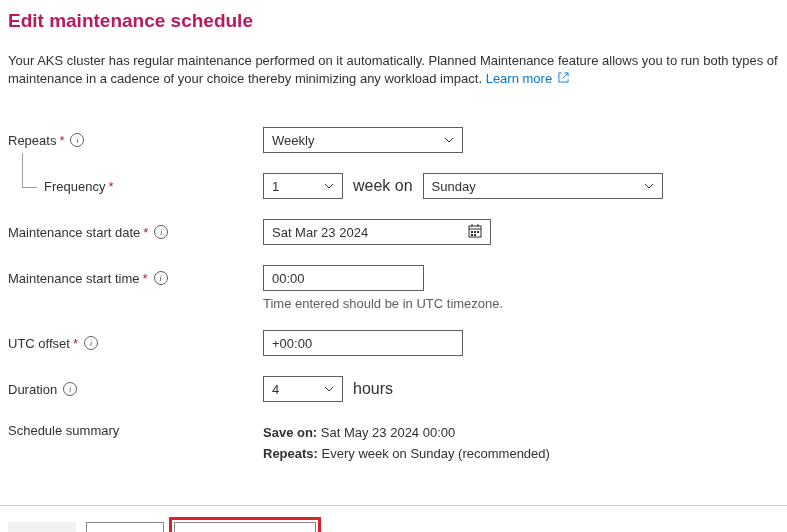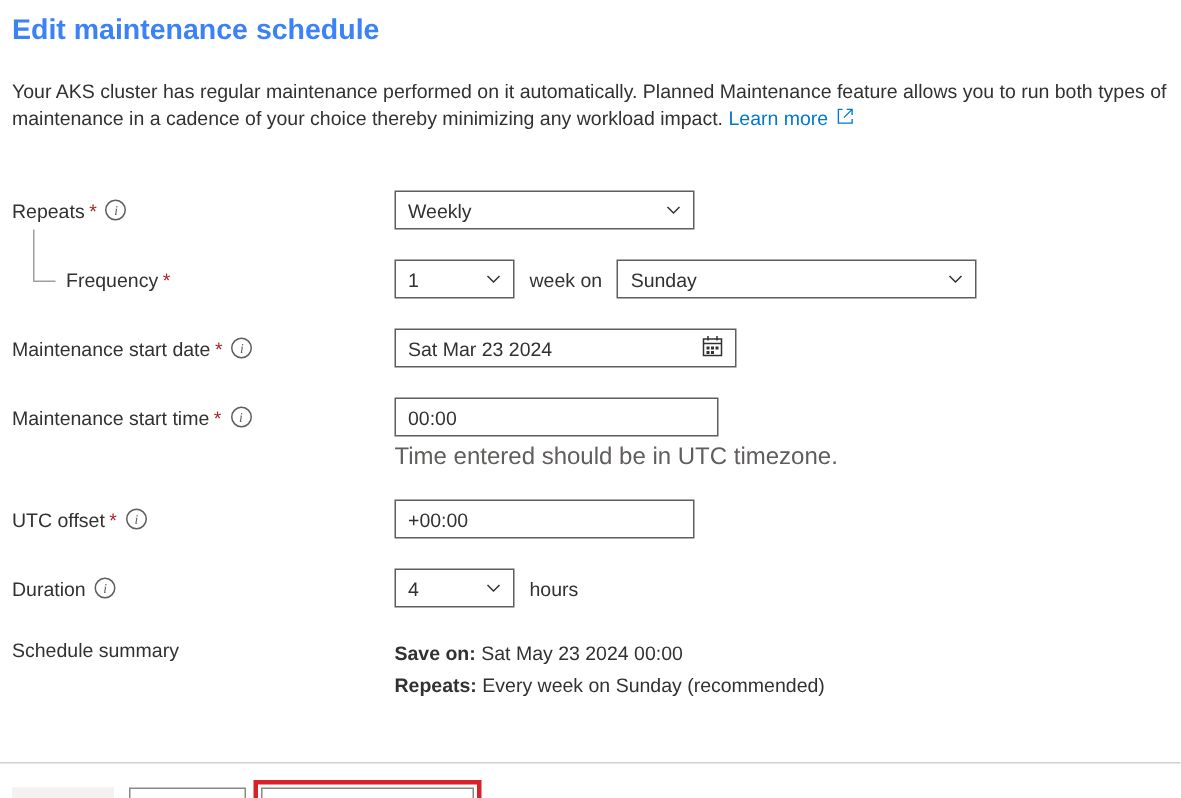--- a/index.html
+++ b/index.html
@@ -12,21 +12,21 @@
       font-size: 13px;
       color: #323130;
       padding: 10px 8px;
       width: 787px;
       background: #fff;
     }
     h1 {
       font-size: 19px;
       font-weight: 600;
       margin-bottom: 20px;
-      color: #3b82f6;
+      color: #be185d;
     }
     .description {
       font-size: 13px;
       line-height: 1.4;
       margin-bottom: 38px;
       color: #323130;
     }
     .description a {
       color: #0078d4;
       text-decoration: none;
@@ -99,44 +99,44 @@
       cursor: pointer;
       text-align: right;
     }
     .select-box {
       justify-content: space-between;
     }
     .select-box.weekly { width: 200px; }
     .select-box.freq-num { width: 80px; }
     .select-box.freq-day { width: 240px; }
     .input-box.date-box { width: 228px; justify-content: space-between; }
-    .input-box.time-box { width: 216px; }
+    .input-box.time-box { width: 161px; }
     .input-box.utc-box { width: 200px; }
     .select-box.duration-box { width: 80px; }
     .chevron {
       width: 10px;
       height: 10px;
       display: flex;
       align-items: center;
       justify-content: center;
     }
     .chevron svg {
       width: 10px;
       height: 6px;
     }
     .calendar-icon svg {
       width: 14px;
       height: 14px;
     }
     .word-label {
-      font-size: 13px;
+      font-size: 16px;
       color: #323130;
     }
     .helper-text {
-      font-size: 16px;
+      font-size: 13px;
       color: #605e5c;
       margin-top: 4px;
     }
     .summary-row {
       display: flex;
       align-items: flex-start;
       margin-top: 20px;
     }
     .summary-content {
       font-size: 13px;

